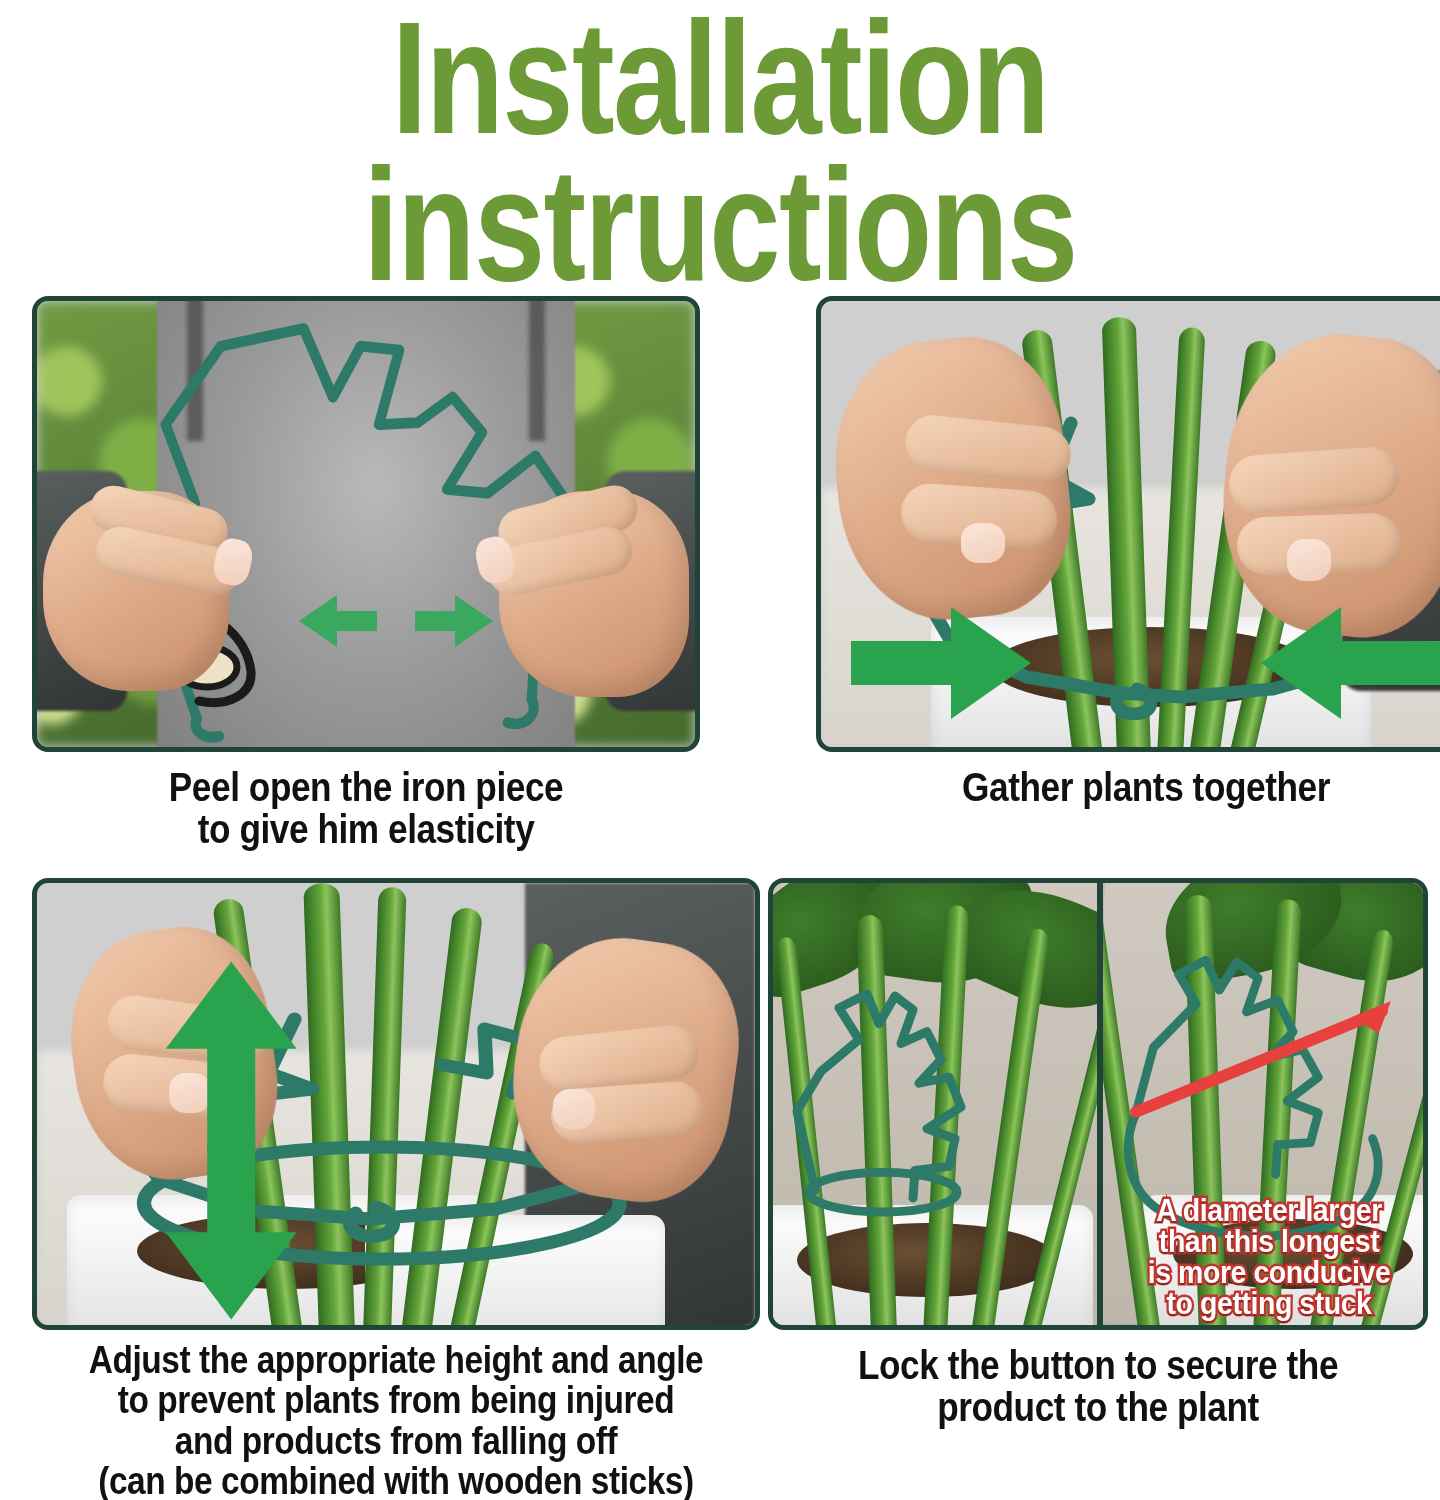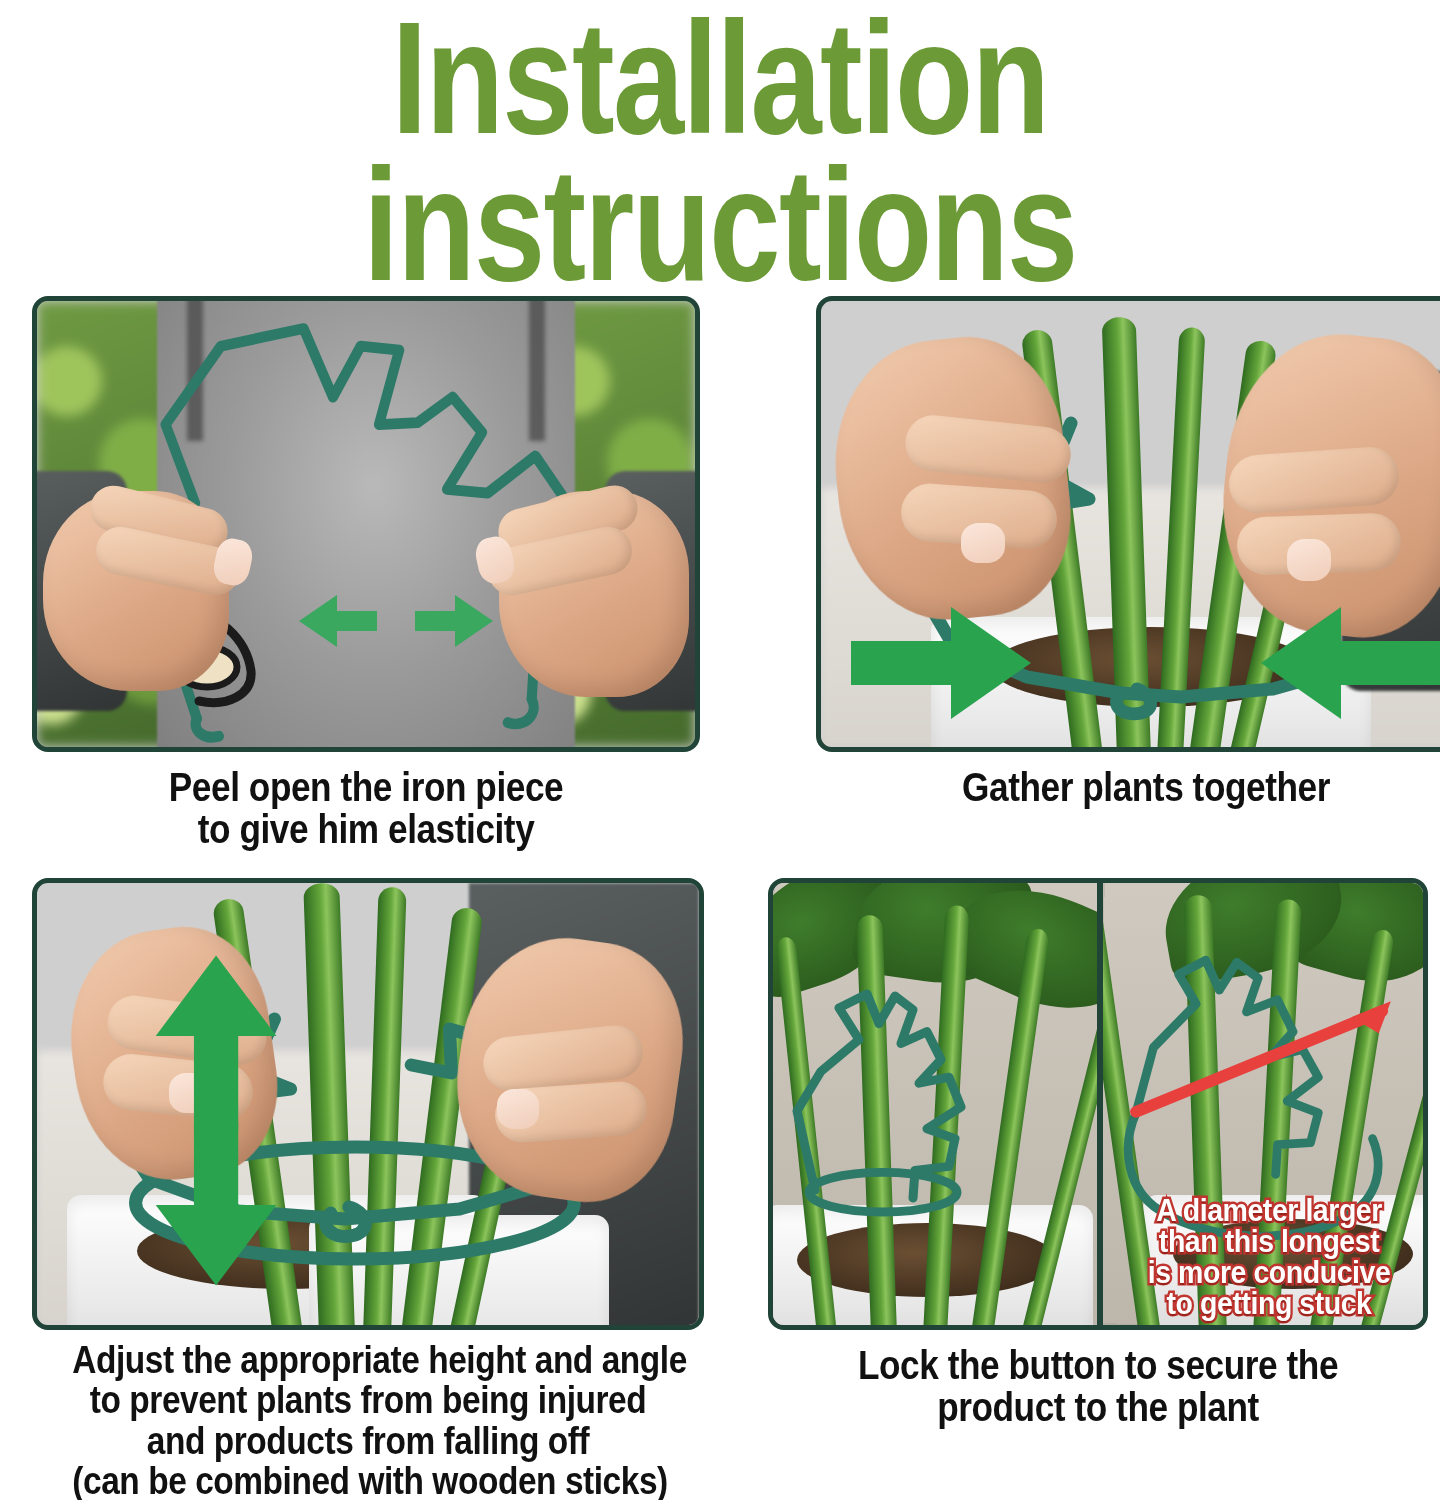--- a/index.html
+++ b/index.html
@@ -25,21 +25,21 @@
     transform-origin: 50% 0;
     white-space:nowrap;
   }
   .title-line{ display:block; }
 
   
   .grid{ position:absolute; left:0; top:296px; width:1440px; }
   .cell{ position:absolute; }
   .cell.c1{ left:32px;  top:0px;   width:668px; }
   .cell.c2{ left:768px; top:0px;   width:660px;margin-left:48px; }
-  .cell.c3{ left:32px;  top:582px; width:672px; }
+  .cell.c3{ left:32px;  top:582px; width:728px; }
   .cell.c4{ left:768px; top:582px; width:660px; }
 
   .photo{
     position:relative;
     border:5px solid #204437;
     border-radius:16px;
     overflow:hidden;
     background:#cfcfcf;
     height:456px;
   }

